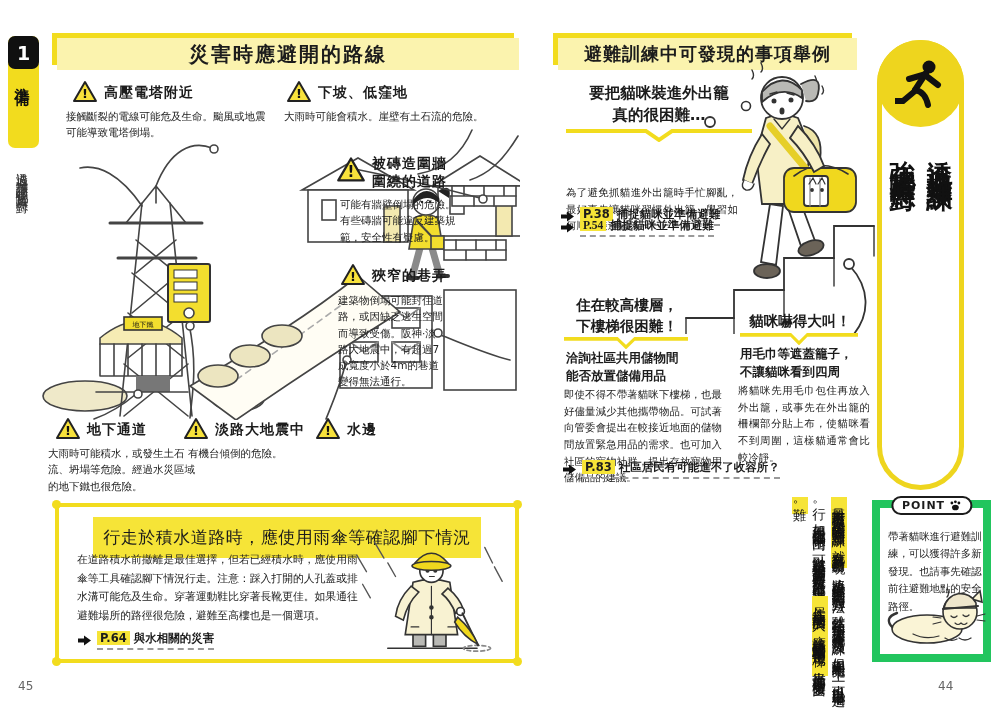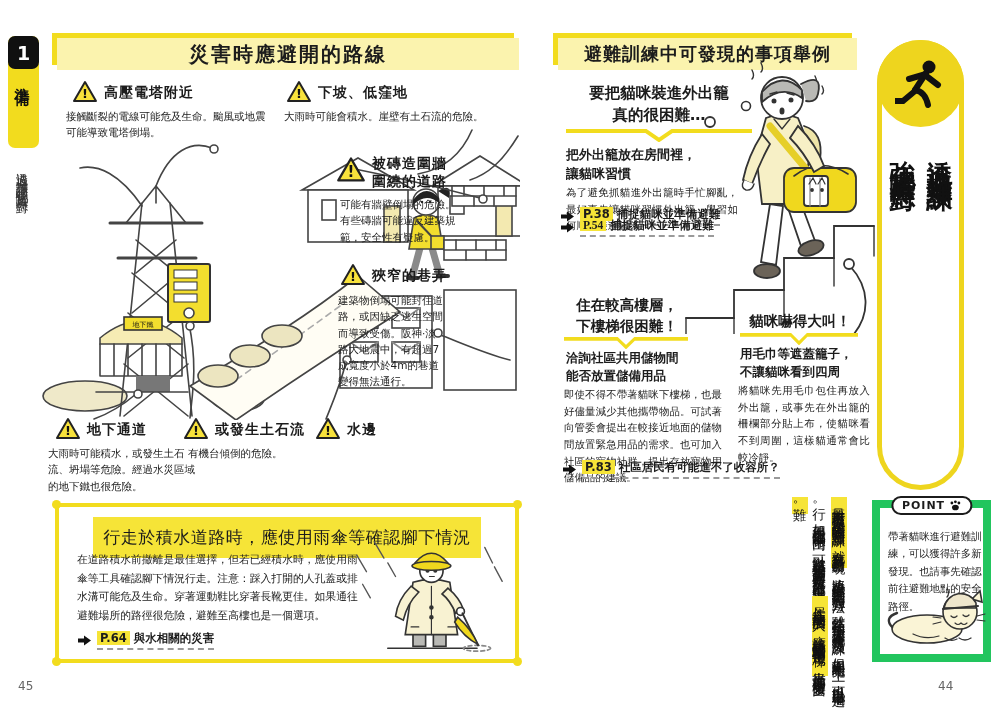--- a/index.html
+++ b/index.html
@@ -206,21 +206,21 @@
   </div>
   <div class="abs hz-title" style="left:87px;top:421px;">地下通道</div>
   <div class="abs hz-body" style="left:48px;top:445px;width:152px;">大雨時可能積水，或發生土石流、坍塌等危險。經過水災區域的地下鐵也很危險。</div>
 
   <div class="abs" style="left:183px;top:417px;">
     <svg width="26" height="24" viewBox="0 0 26 24">
         <path d="M13,2 L24,21 H2 Z" fill="#f8e23b" stroke="#222" stroke-width="2" stroke-linejoin="round"></path>
         <text x="13" y="18" text-anchor="middle" font-size="13" font-weight="bold" fill="#111">!</text>
       </svg>
   </div>
-  <div class="abs hz-title" style="left:215px;top:421px;">或發生土石流</div>
+  <div class="abs hz-title" style="left:215px;top:421px;">淡路大地震中</div>
   <div class="abs hz-body" style="left:188px;top:445px;width:128px;">有機台傾倒的危險。</div>
 
   <div class="abs" style="left:315px;top:417px;">
     <svg width="26" height="24" viewBox="0 0 26 24">
         <path d="M13,2 L24,21 H2 Z" fill="#f8e23b" stroke="#222" stroke-width="2" stroke-linejoin="round"></path>
         <text x="13" y="18" text-anchor="middle" font-size="13" font-weight="bold" fill="#111">!</text>
       </svg>
   </div>
   <div class="abs hz-title" style="left:347px;top:421px;">水邊</div>
 
@@ -270,22 +270,20 @@
 
   <div class="abs pagenum" style="left:18px;top:679px;">45</div>
 
   <div class="abs banner banner-r">避難訓練中可發現的事項舉例</div>
 
   <div class="abs bubble" style="left:556px;top:82px;width:206px;font-size:15.5px;">要把貓咪裝進外出籠
 真的很困難…</div>
   <svg class="abs notch" style="left:566px;top:128px;" width="186" height="14" viewBox="0 0 200 14" preserveAspectRatio="none">
       <polyline points="0,3 86,3 100,12 114,3 200,3" fill="none" stroke="#f2dc1e" stroke-width="4"></polyline>
     </svg>
-  <div class="abs sub-h" style="left:566px;top:146px;font-size:13px;">把外出籠放在房間裡，
-讓貓咪習慣</div>
   <div class="abs body-t" style="left:566px;top:184px;width:172px;">為了避免抓貓進外出籠時手忙腳亂，最好事先讓貓咪習慣外出籠，學習如何順利裝進貓咪。</div>
   <svg class="abs" style="left:738px;top:96px;" width="22" height="22">
       <circle cx="8" cy="10" r="4.5" fill="#fff" stroke="#333" stroke-width="1.6"></circle>
     </svg>
 
   <div class="abs ref" style="left:560px;top:207px;">
     <svg width="15" height="11" viewBox="0 0 15 11">
         <path d="M1,3.5 h6 V0.5 l7,5 -7,5 V7.5 H1 Z" fill="#111"></path>
       </svg>
     <span class="ref-inner"><span class="ref-page">P.38</span><span>捕捉貓咪並準備避難</span></span>

